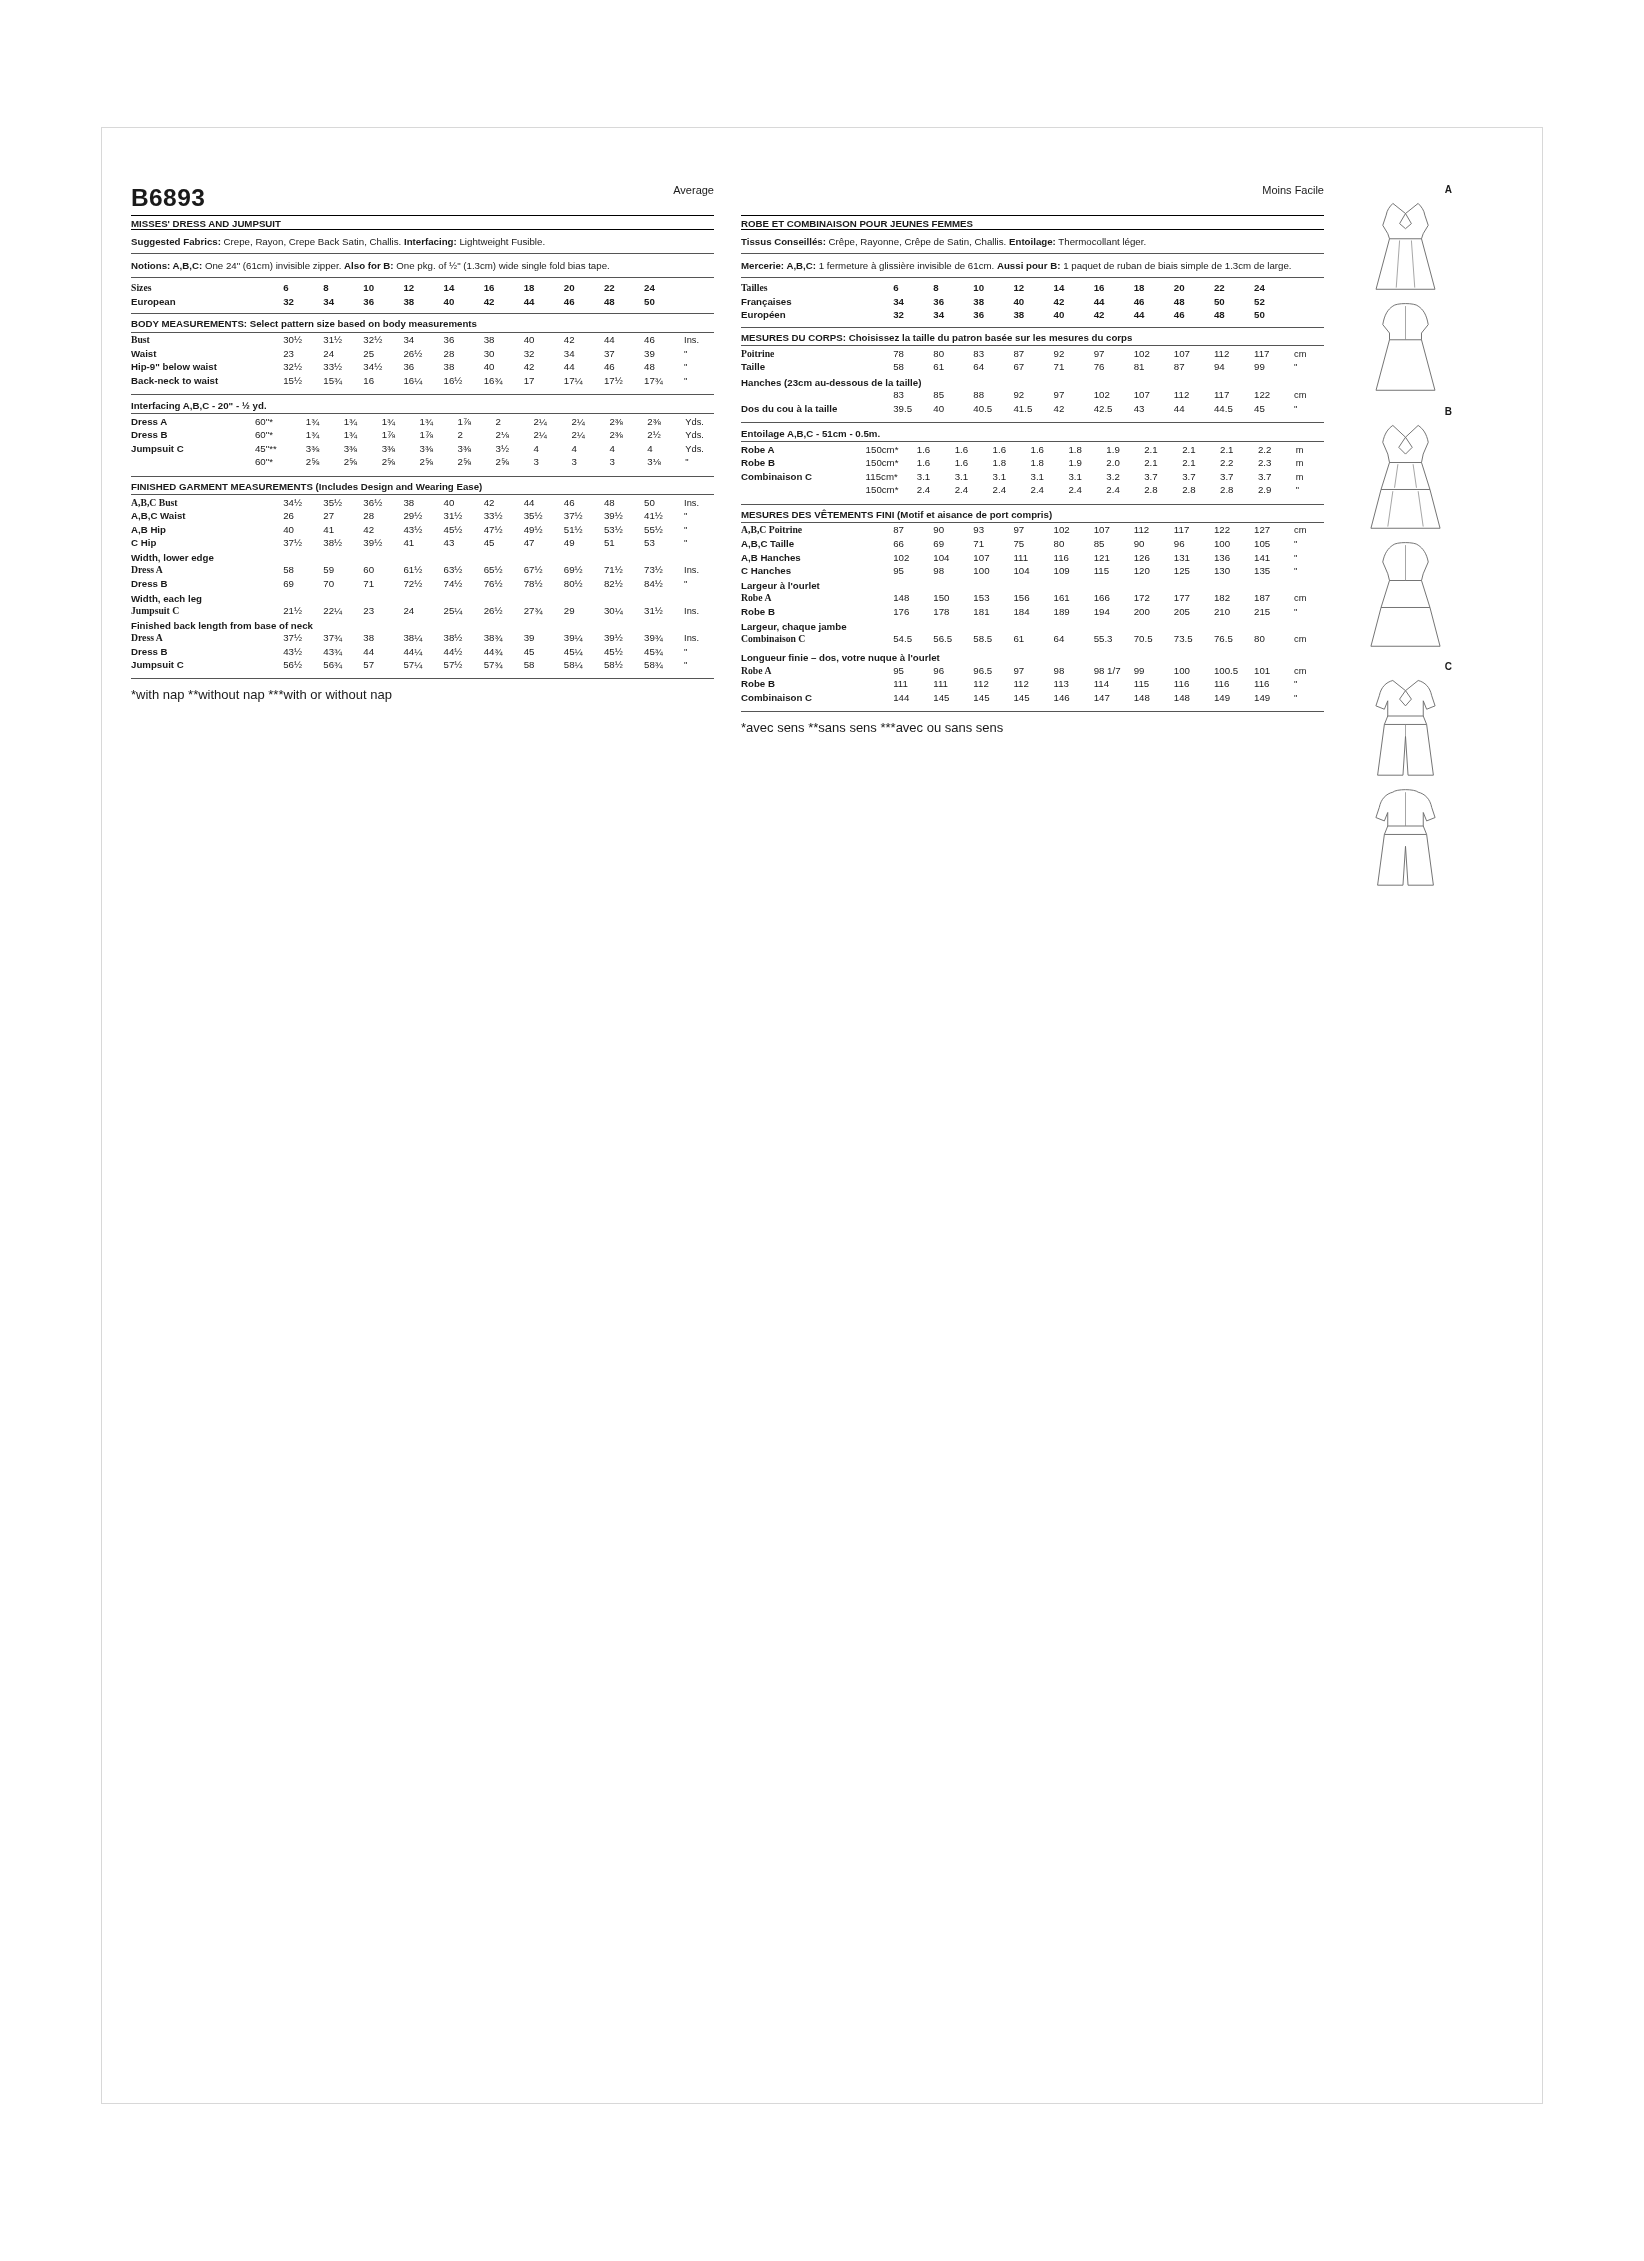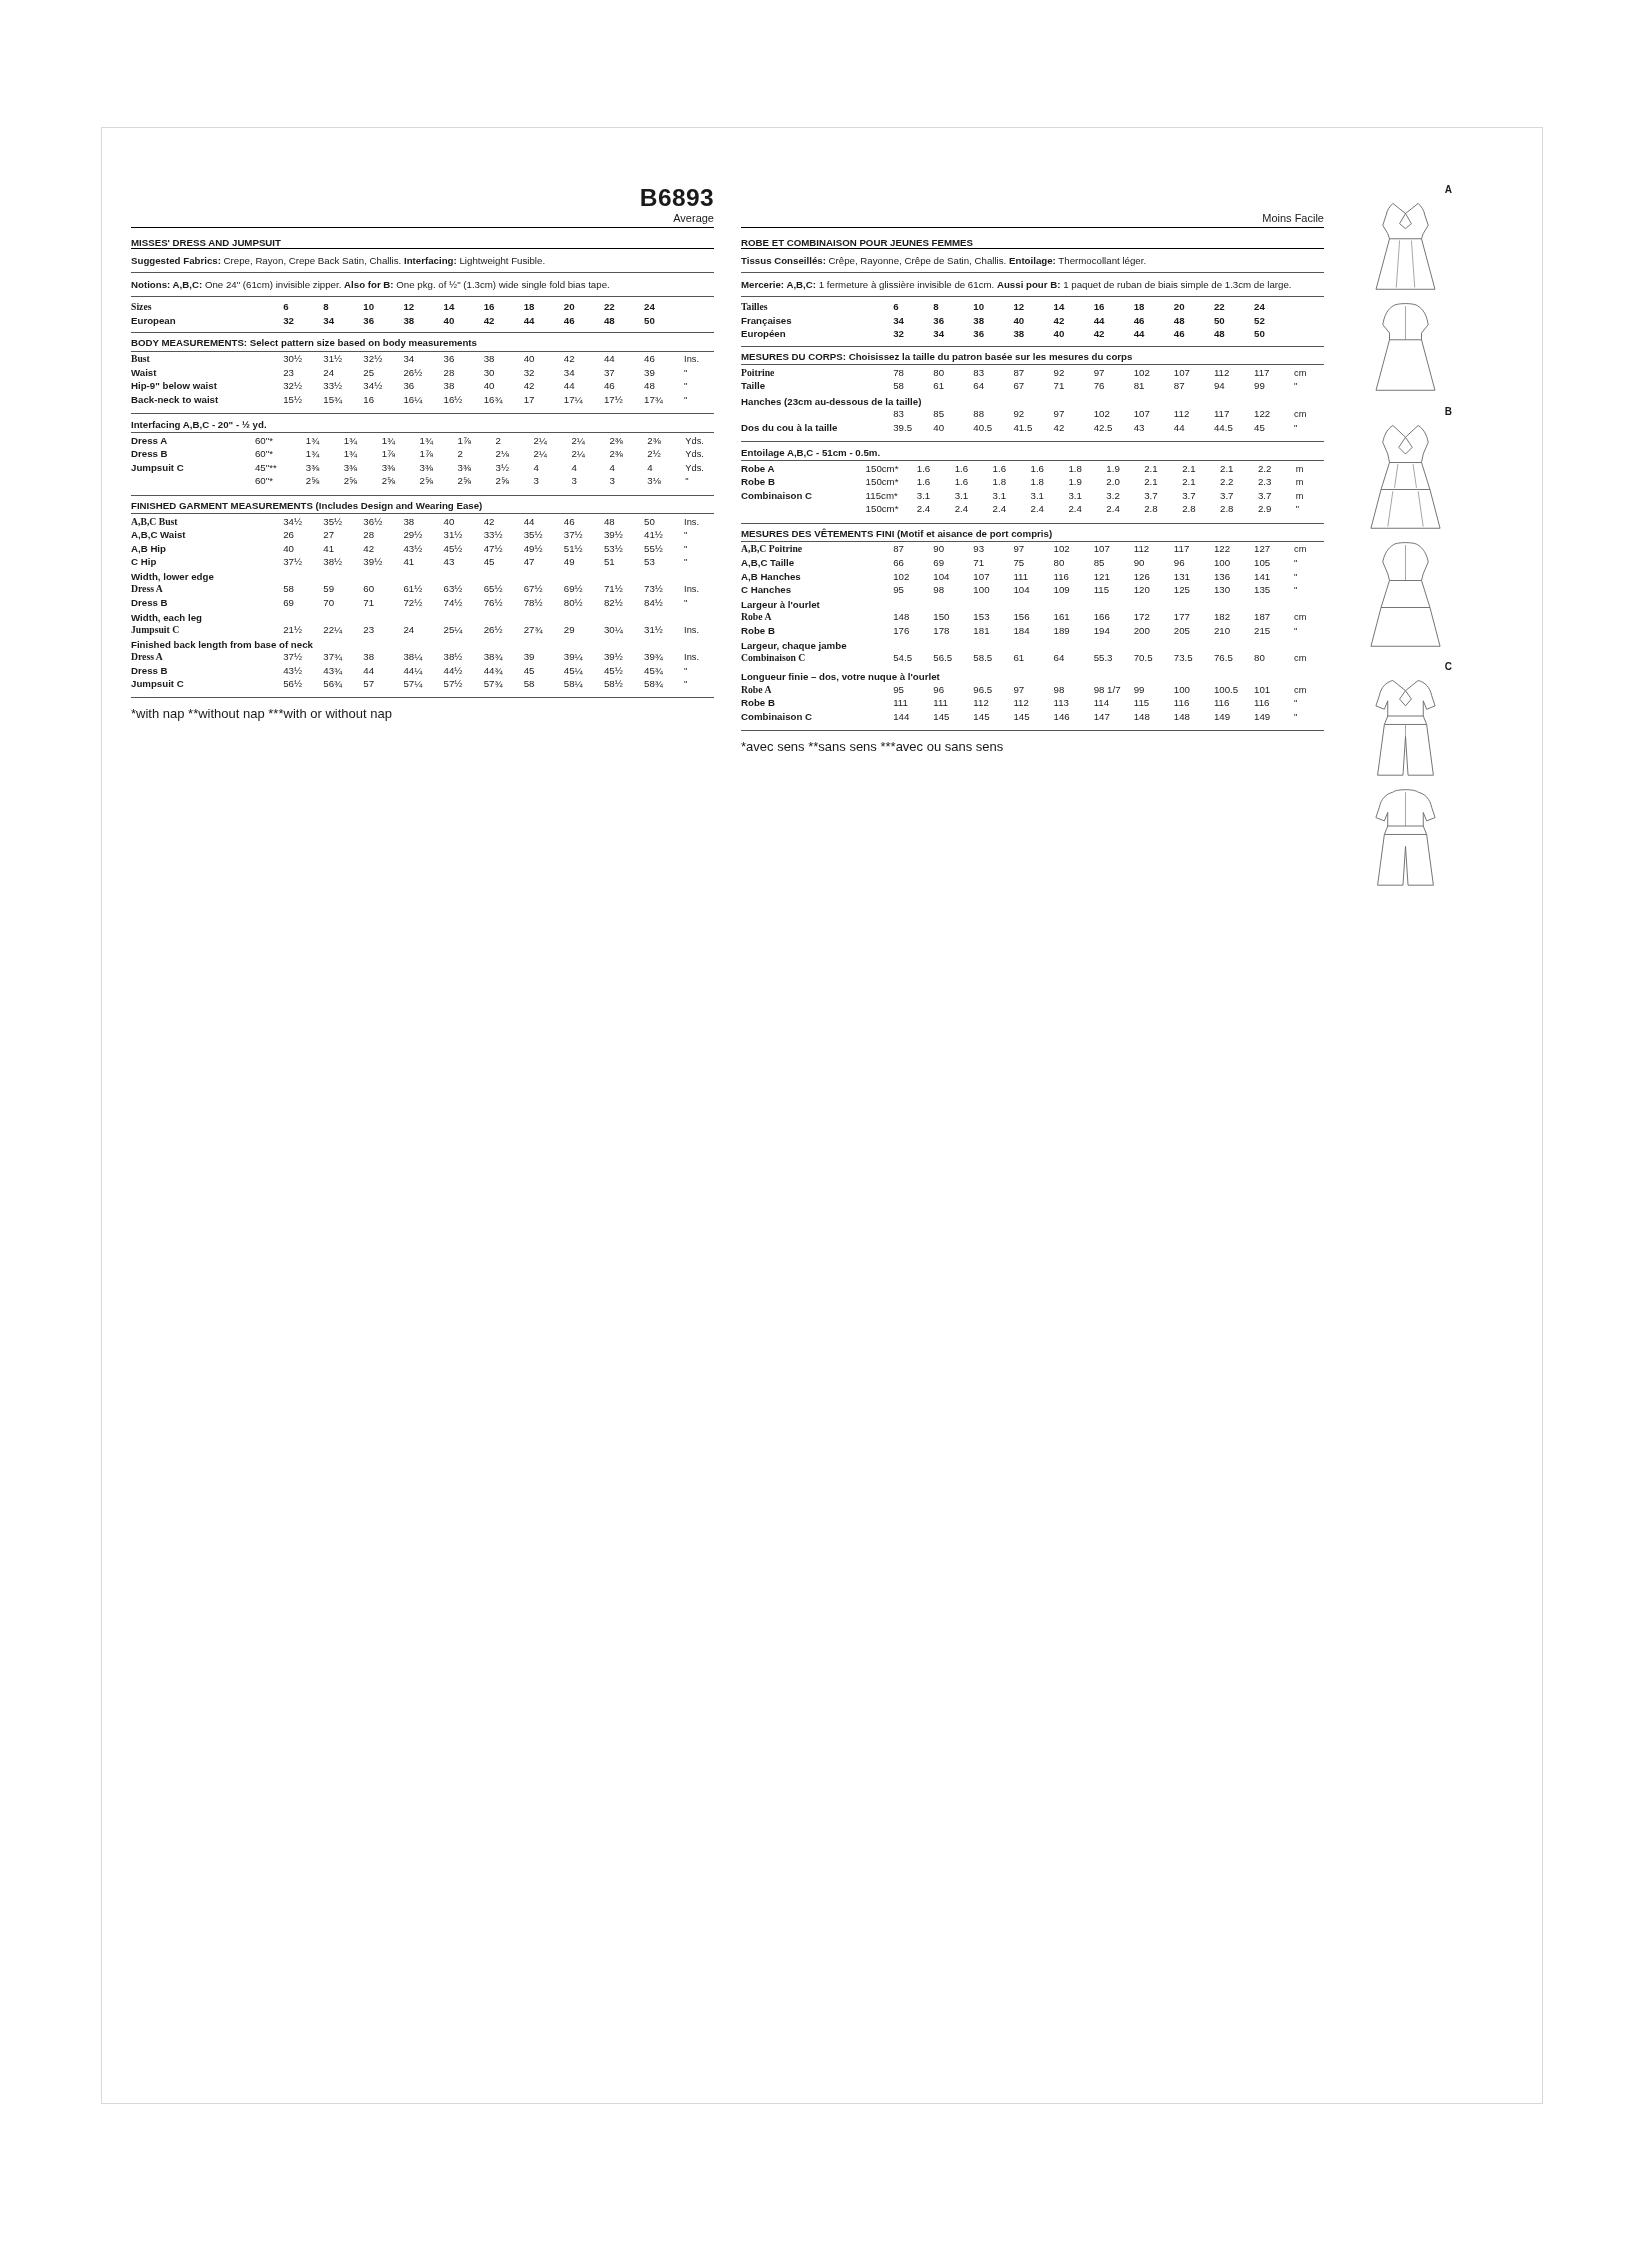--- a/index.html
+++ b/index.html
@@ -22,28 +22,28 @@
     left:131px; top:184px;
     width:1268px;
   }
   .cols{ display:flex; gap:27px; }
   .col{ flex:0 0 auto; }
   .col-en{ width:583px; }
   .col-fr{ width:583px; }
   .col-art{ width:101px; }
 
   
-  .hdr{ display:flex; align-items:flex-end; justify-content:space-between;flex-direction:column; }
+  .hdr{ display:flex; justify-content:space-between; }
   .patno{ font-size:24.5px; font-weight:bold; letter-spacing:0.4px; }
   .diffic{ font-size:11px; }
   .rule{ border-bottom:1.4px solid #000; margin-top:3.4px; }
   .rule-thin{ border-bottom:0.8px solid #000; }
   .rule-light{ border-bottom:0.7px solid #555; }
 
-  .title{ font-size:9.7px; font-weight:bold; margin-top:9px; }
+  .title{ font-size:9.7px; font-weight:bold; margin-top:2px; }
   .para{ font-size:9.7px; line-height:1.42; margin-top:5px; }
   .para b{ font-weight:bold; }
 
   table{ border-collapse:collapse; width:100%; font-size:9.7px; }
   td{ padding:1.3px 0; vertical-align:bottom; white-space:nowrap; }
   .lbl{ font-weight:bold; }
   .sec{ font-size:9.7px; font-weight:bold; padding-top:4.2px; }
   .sub{ font-size:9.7px; font-weight:bold; }
   .unit{ font-size:9.3px; }
   .foot{ font-size:13px; margin-top:7.6px; }

